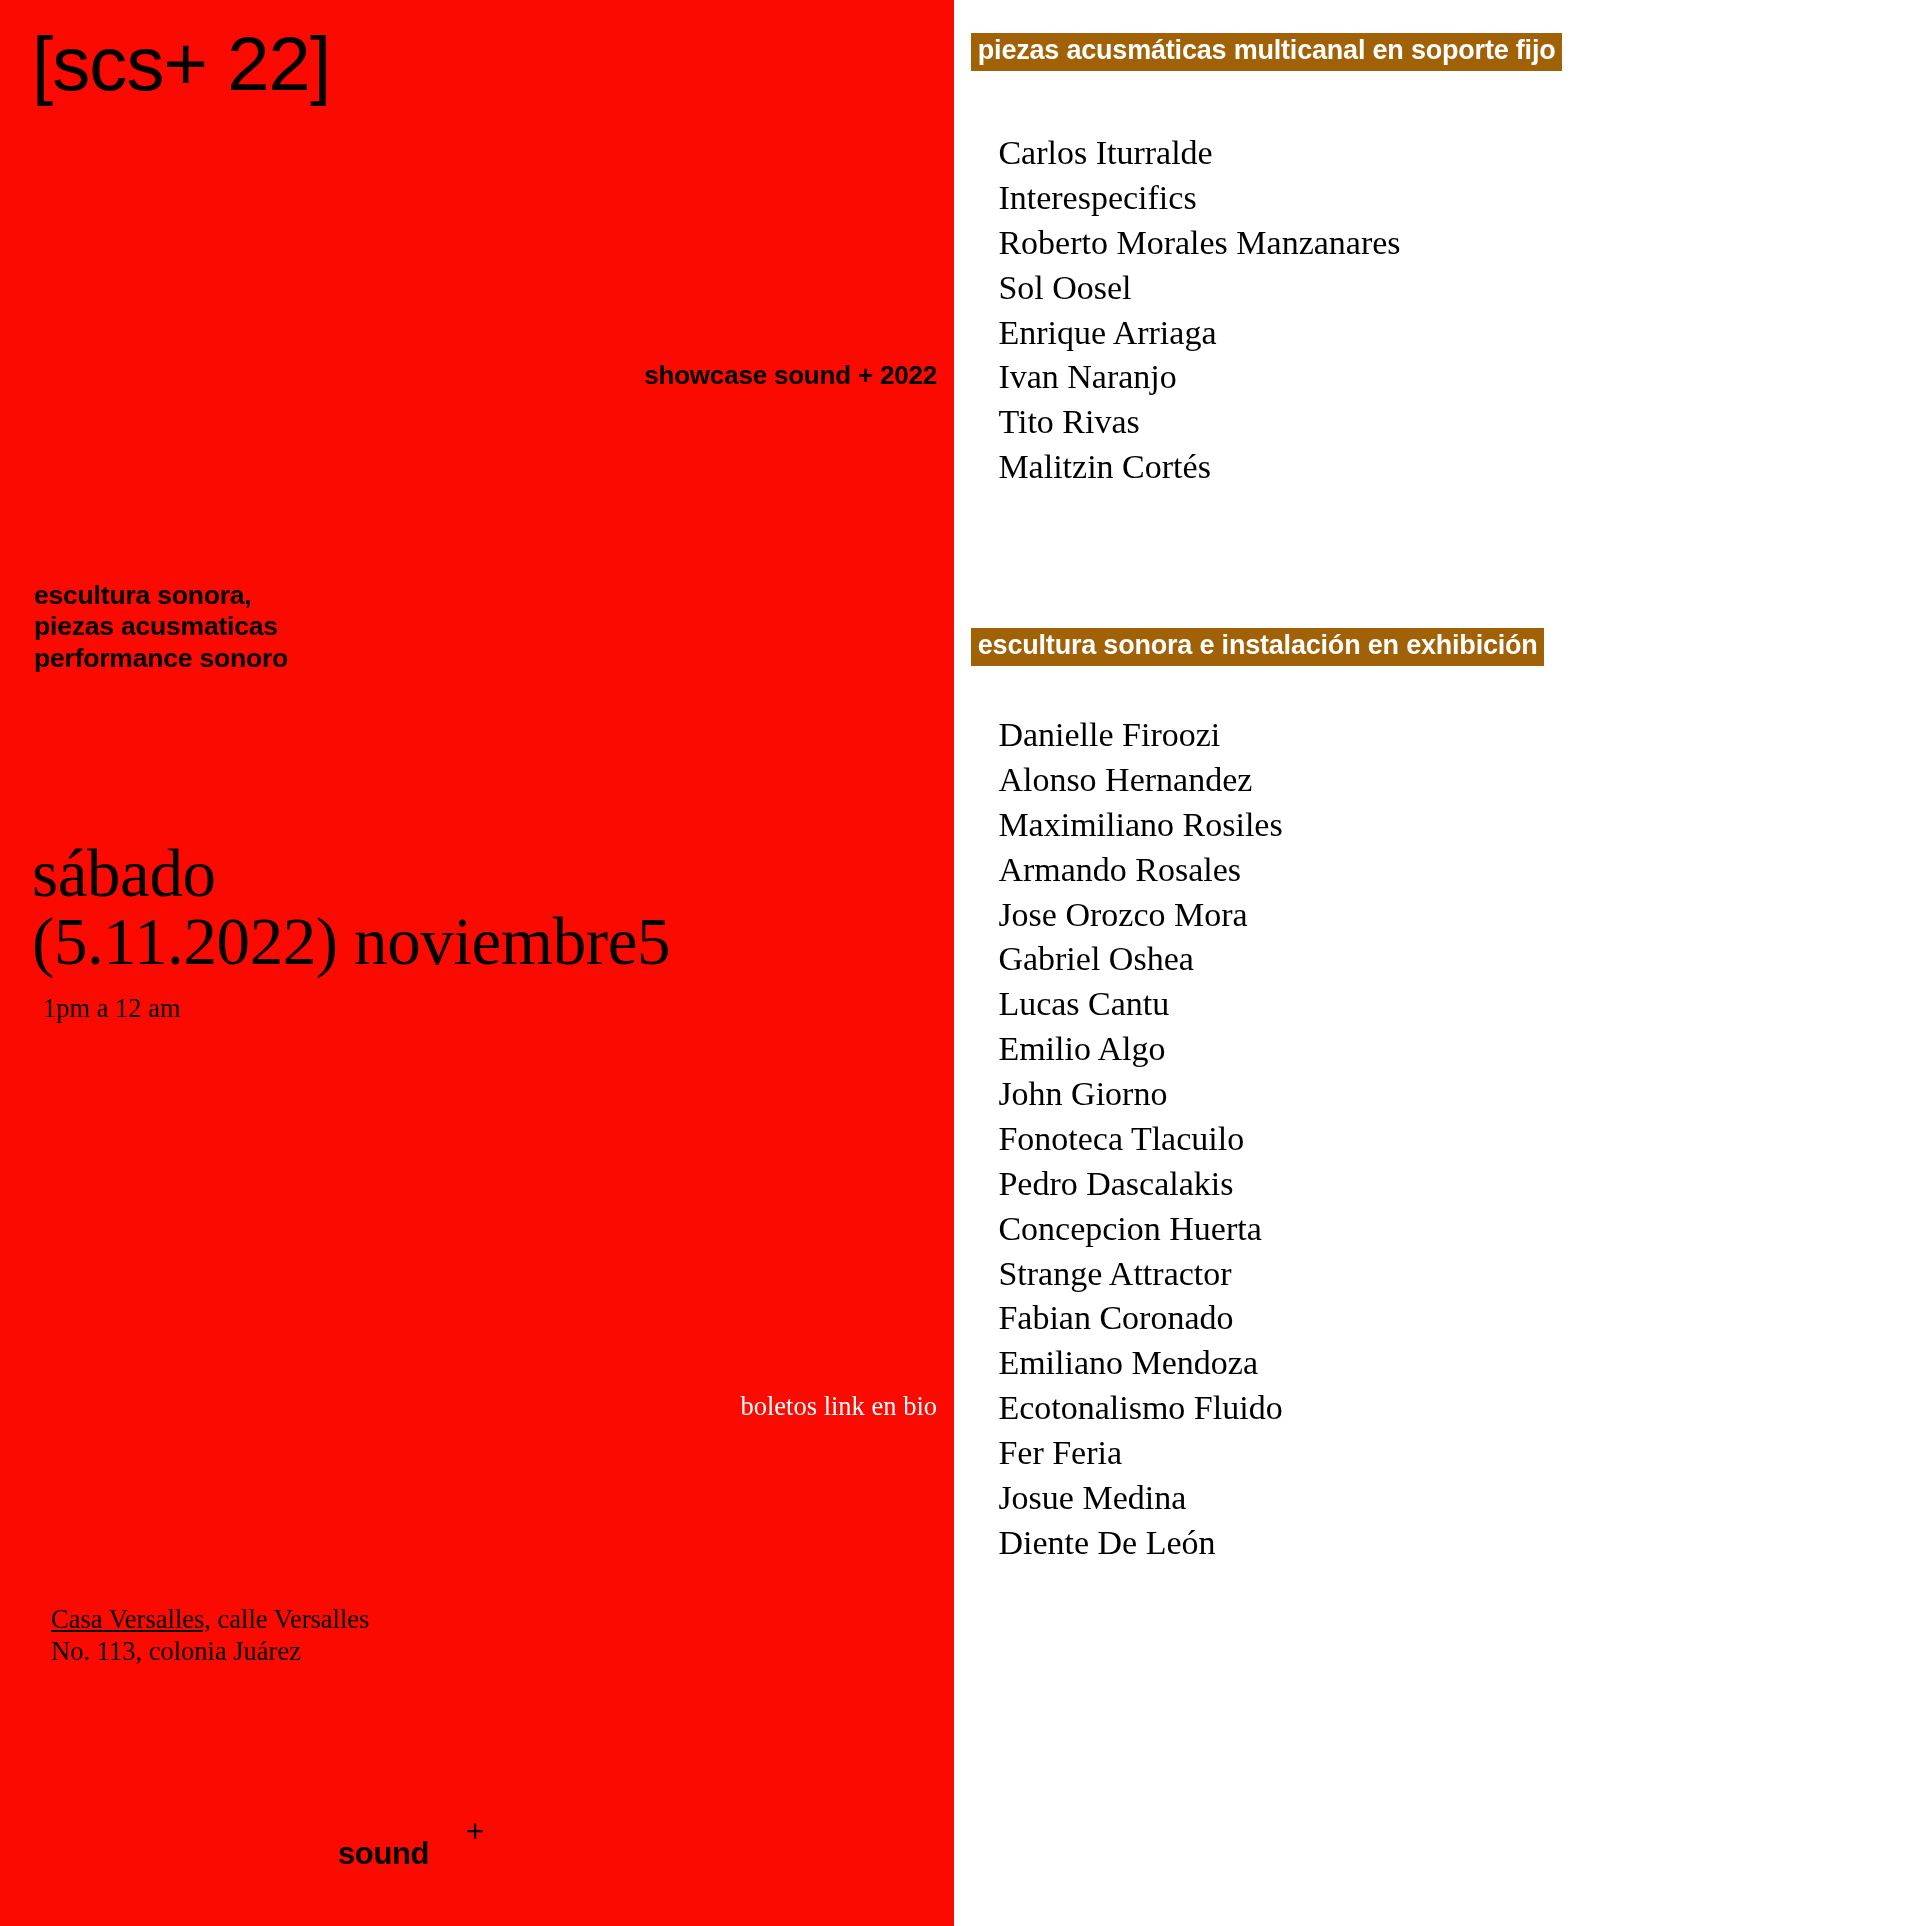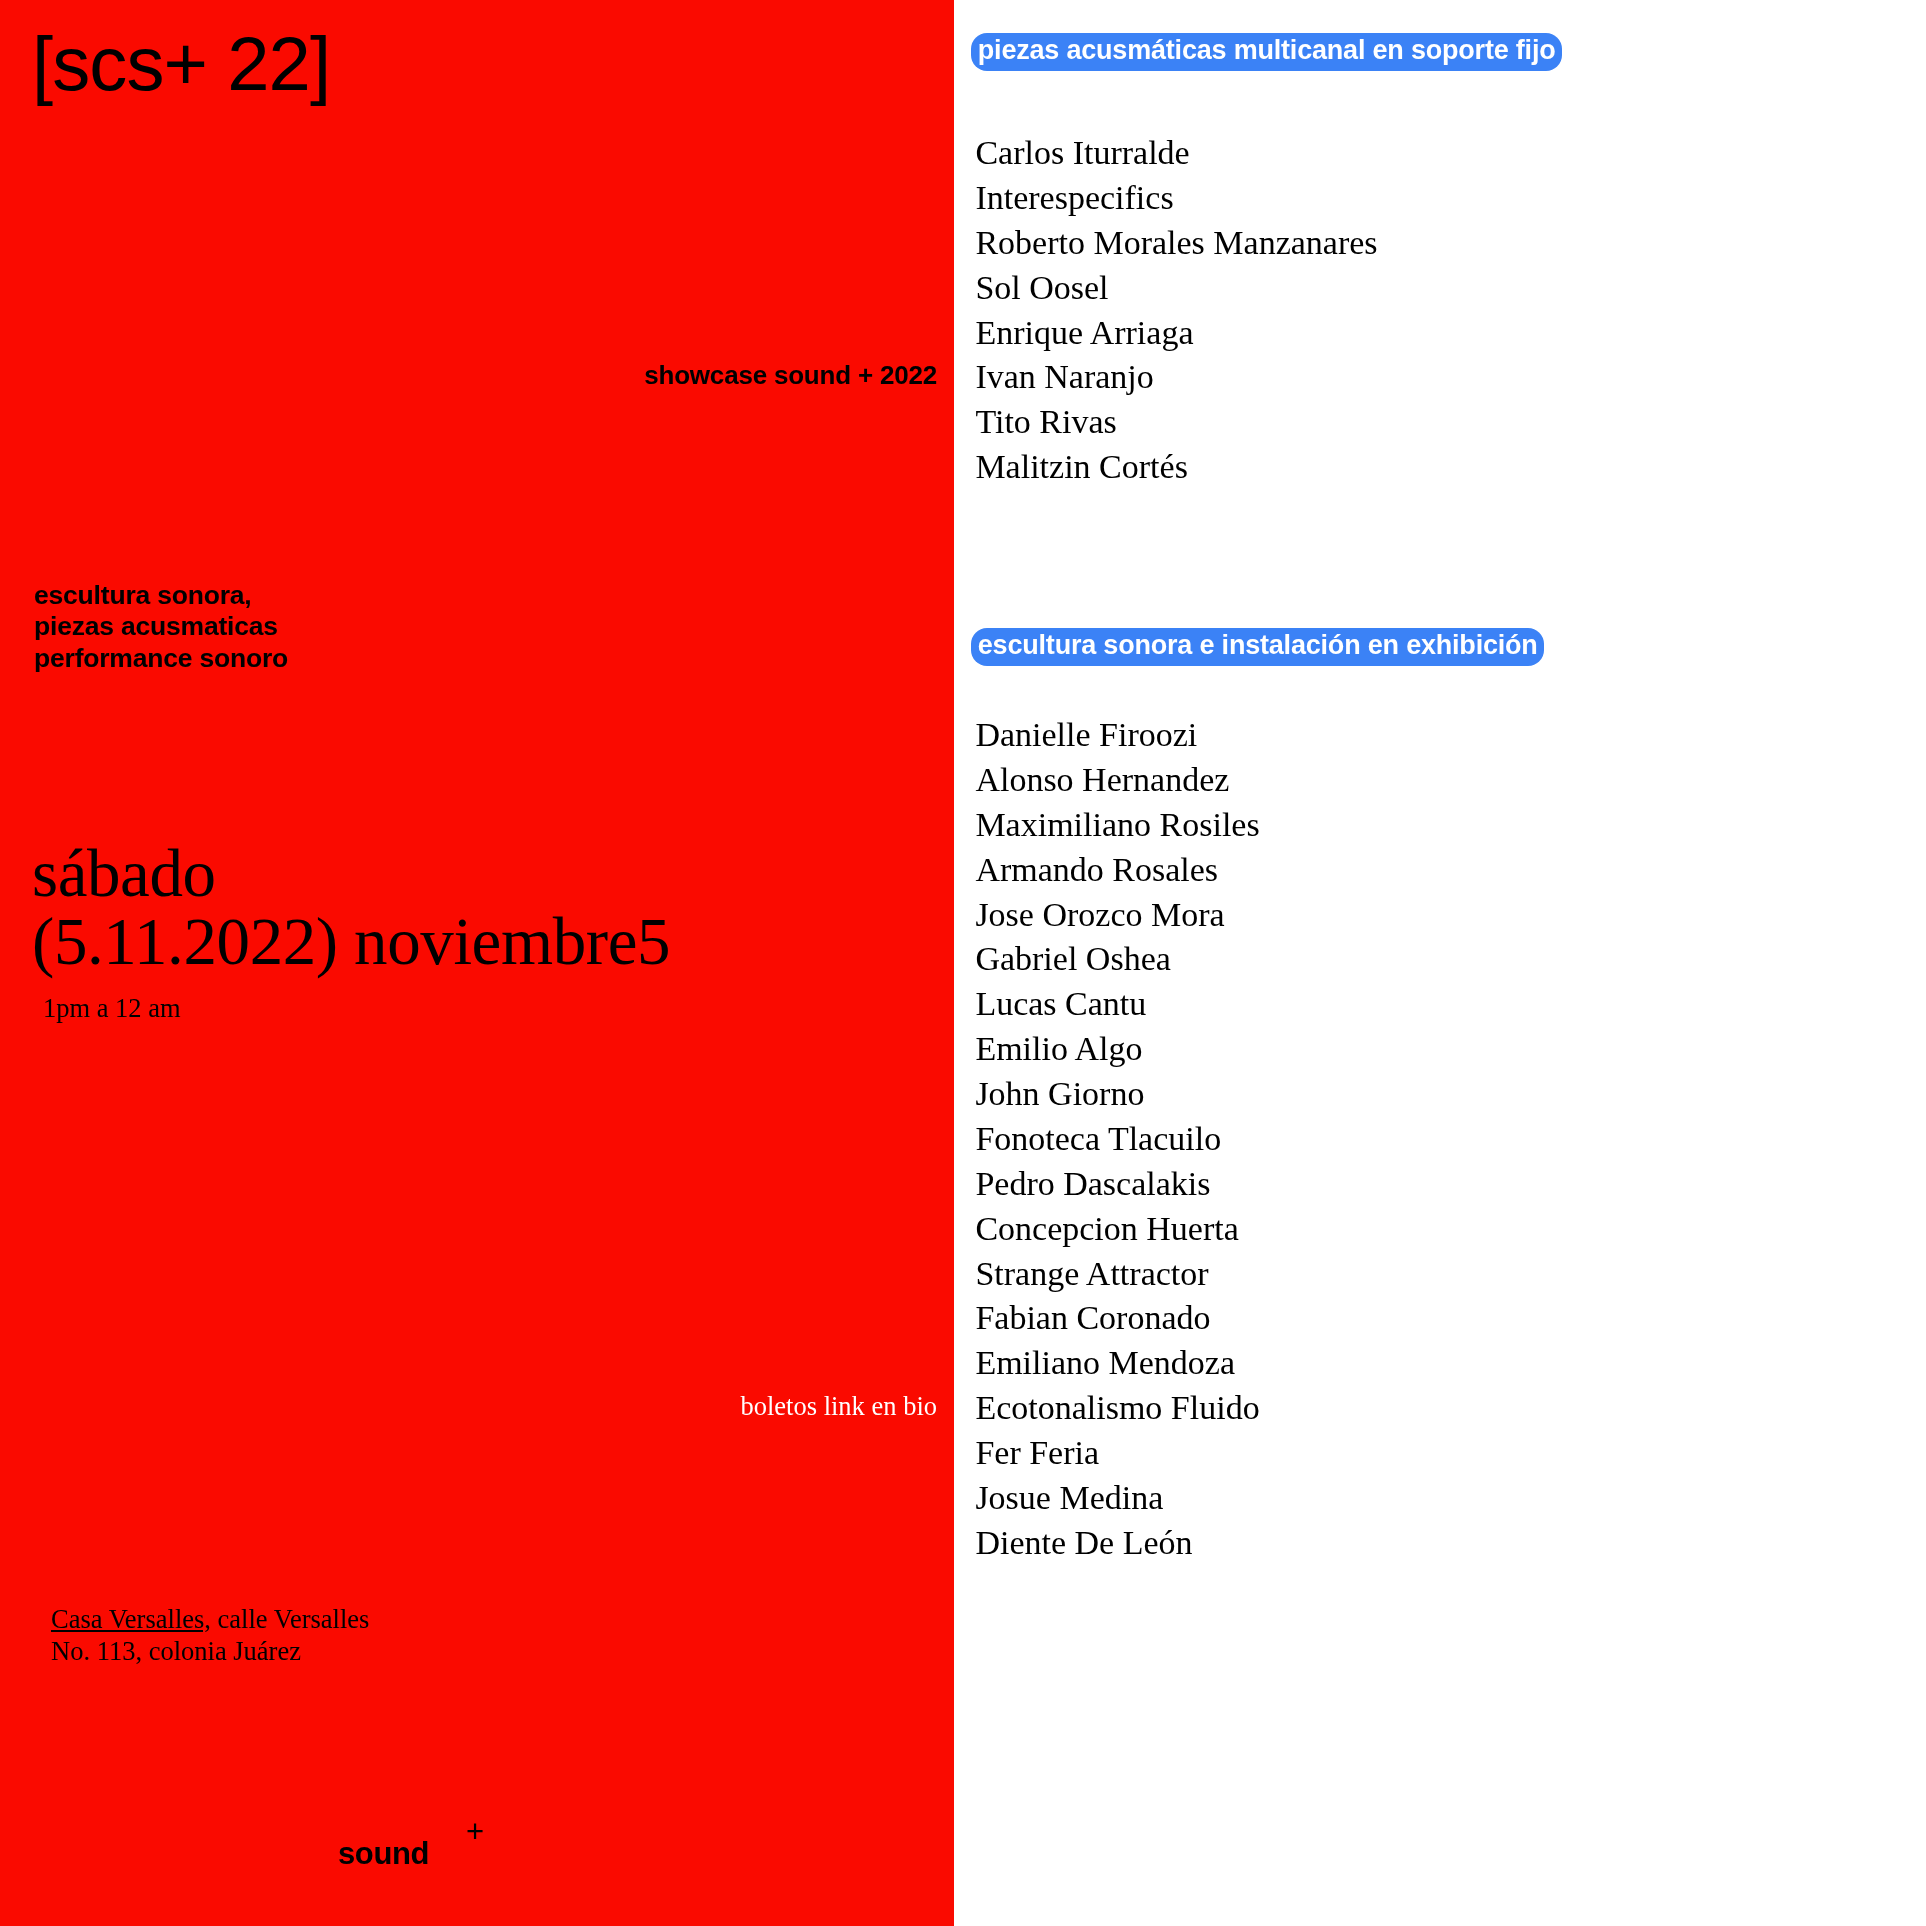--- a/index.html
+++ b/index.html
@@ -131,45 +131,45 @@
   .right-panel {
     position: absolute;
     left: 954px;
     top: 0;
     width: 972px;
     height: 1926px;
     background: #ffffff;
   }
   .section-header {
     display: inline-block;
-    background: #3b82f6;
+    background: #a16207;
     color: #ffffff;
     font-family: "Liberation Sans", sans-serif;
     font-size: 27px;
     font-weight: 700;
     letter-spacing: -0.2px;
     padding: 4.3px 6.8px 6.8px 6.8px;
     line-height: 1;
-    border-radius: 16px;
   }
   .header1-wrap {
     position: absolute;
     left: 17px;
     top: 33px;
   }
   .header2-wrap {
     position: absolute;
     left: 17px;
     top: 628px;
   }
   .names-list {
     font-family: "Liberation Serif", serif;
     font-size: 34px;
     line-height: 1.32;
     color: #000000;
+    margin-left: 23px;
   }
   .list-acusmaticas {
     position: absolute;
     left: 21.4px;
     top: 131px;
   }
   .list-escultura-col1 {
     position: absolute;
     left: 21.4px;
     top: 713px;

